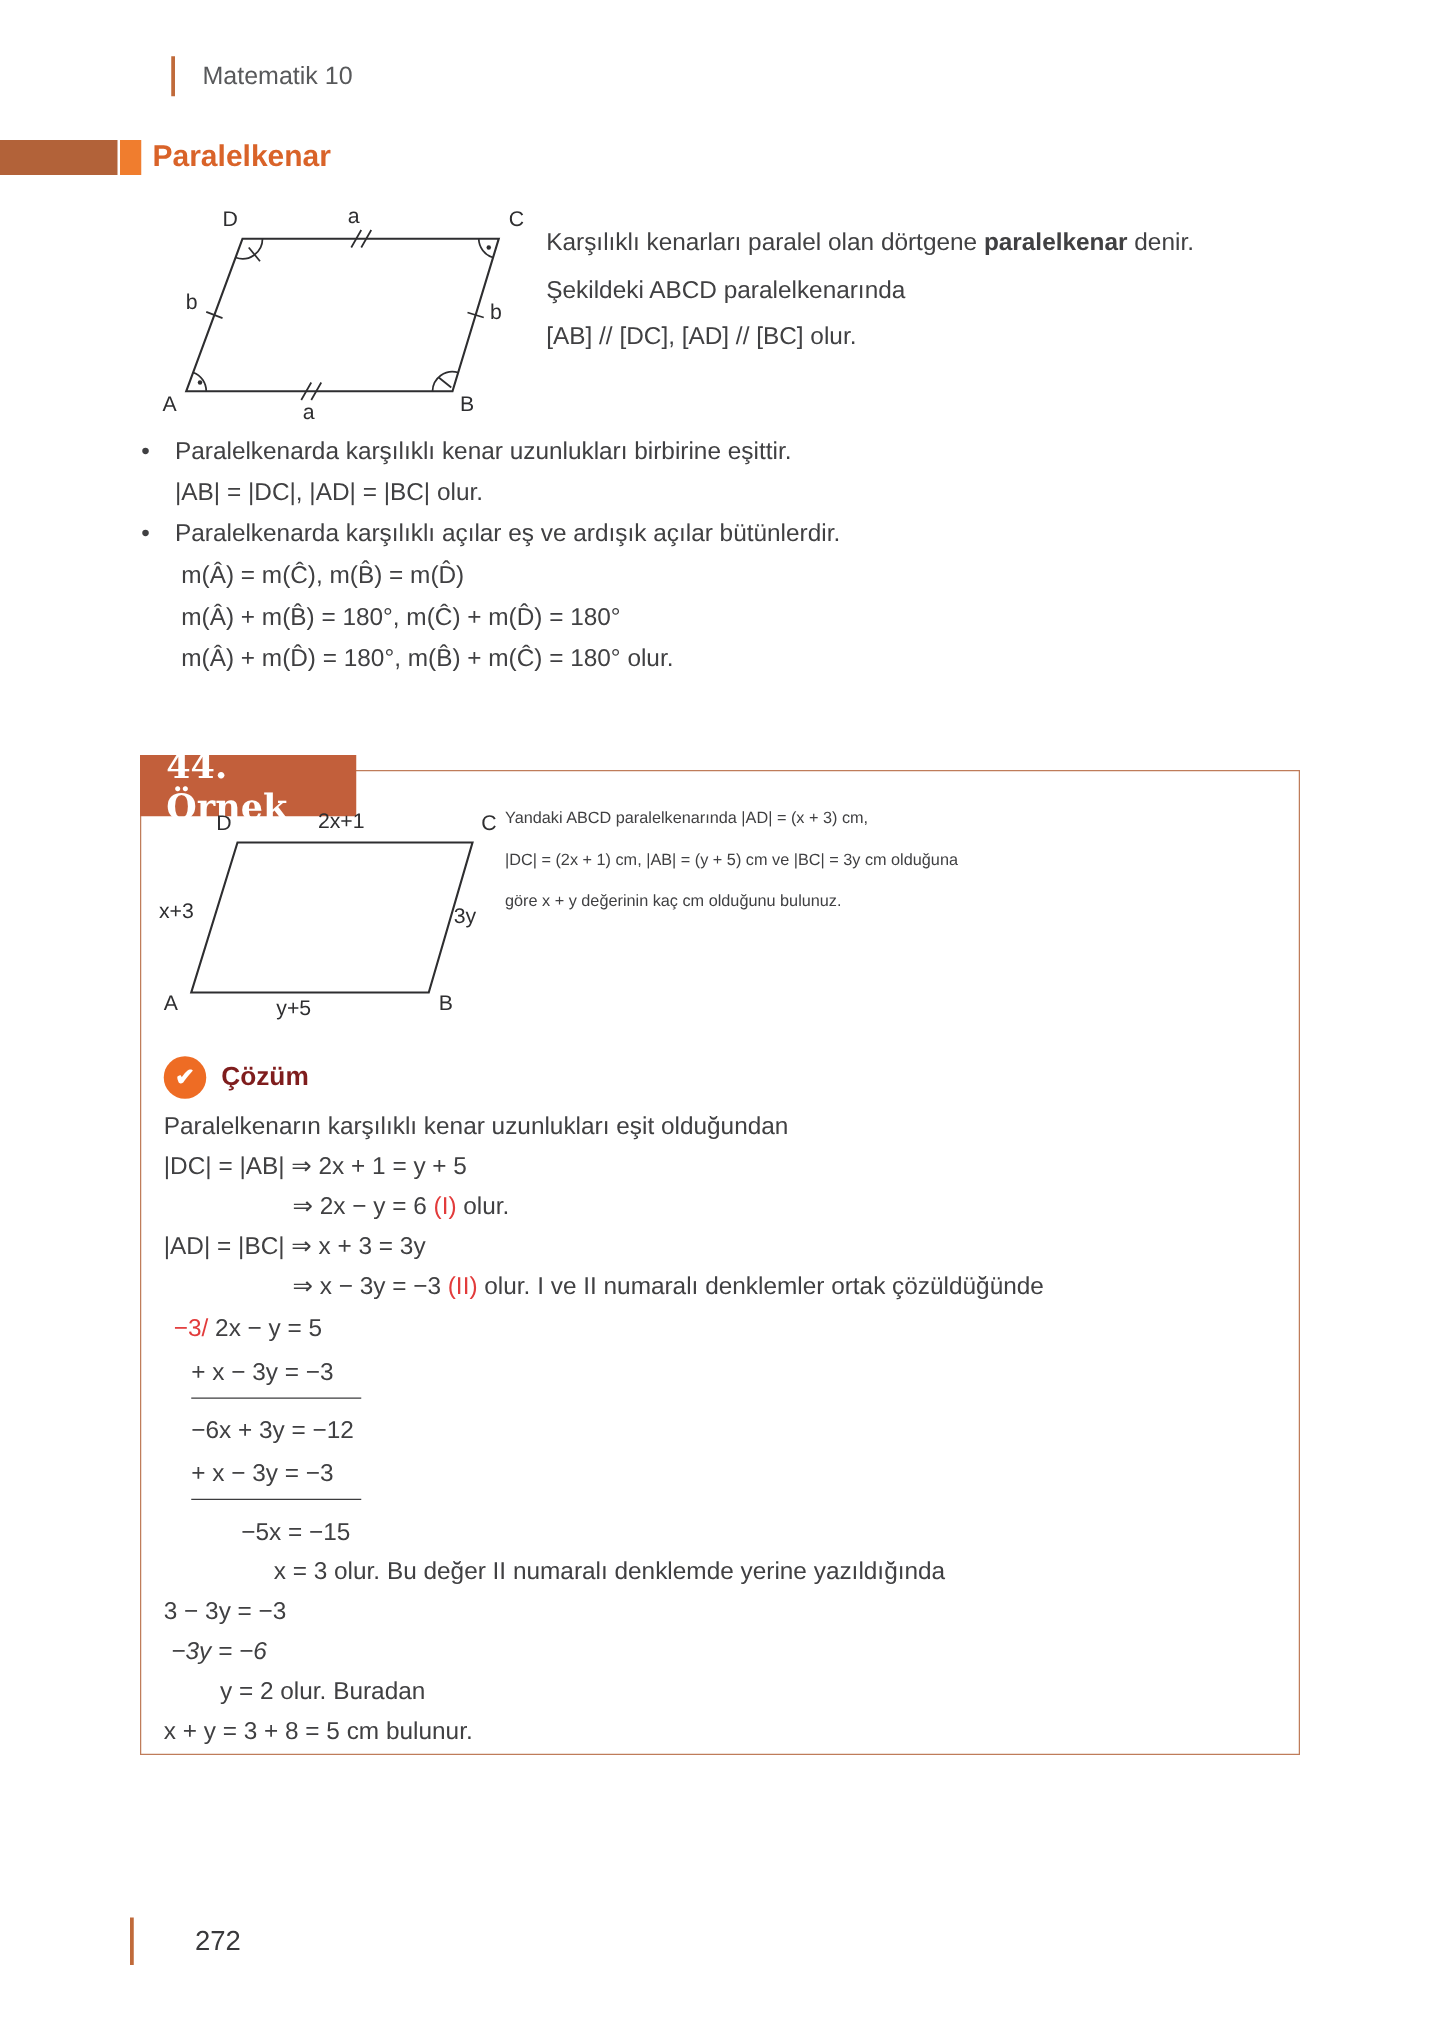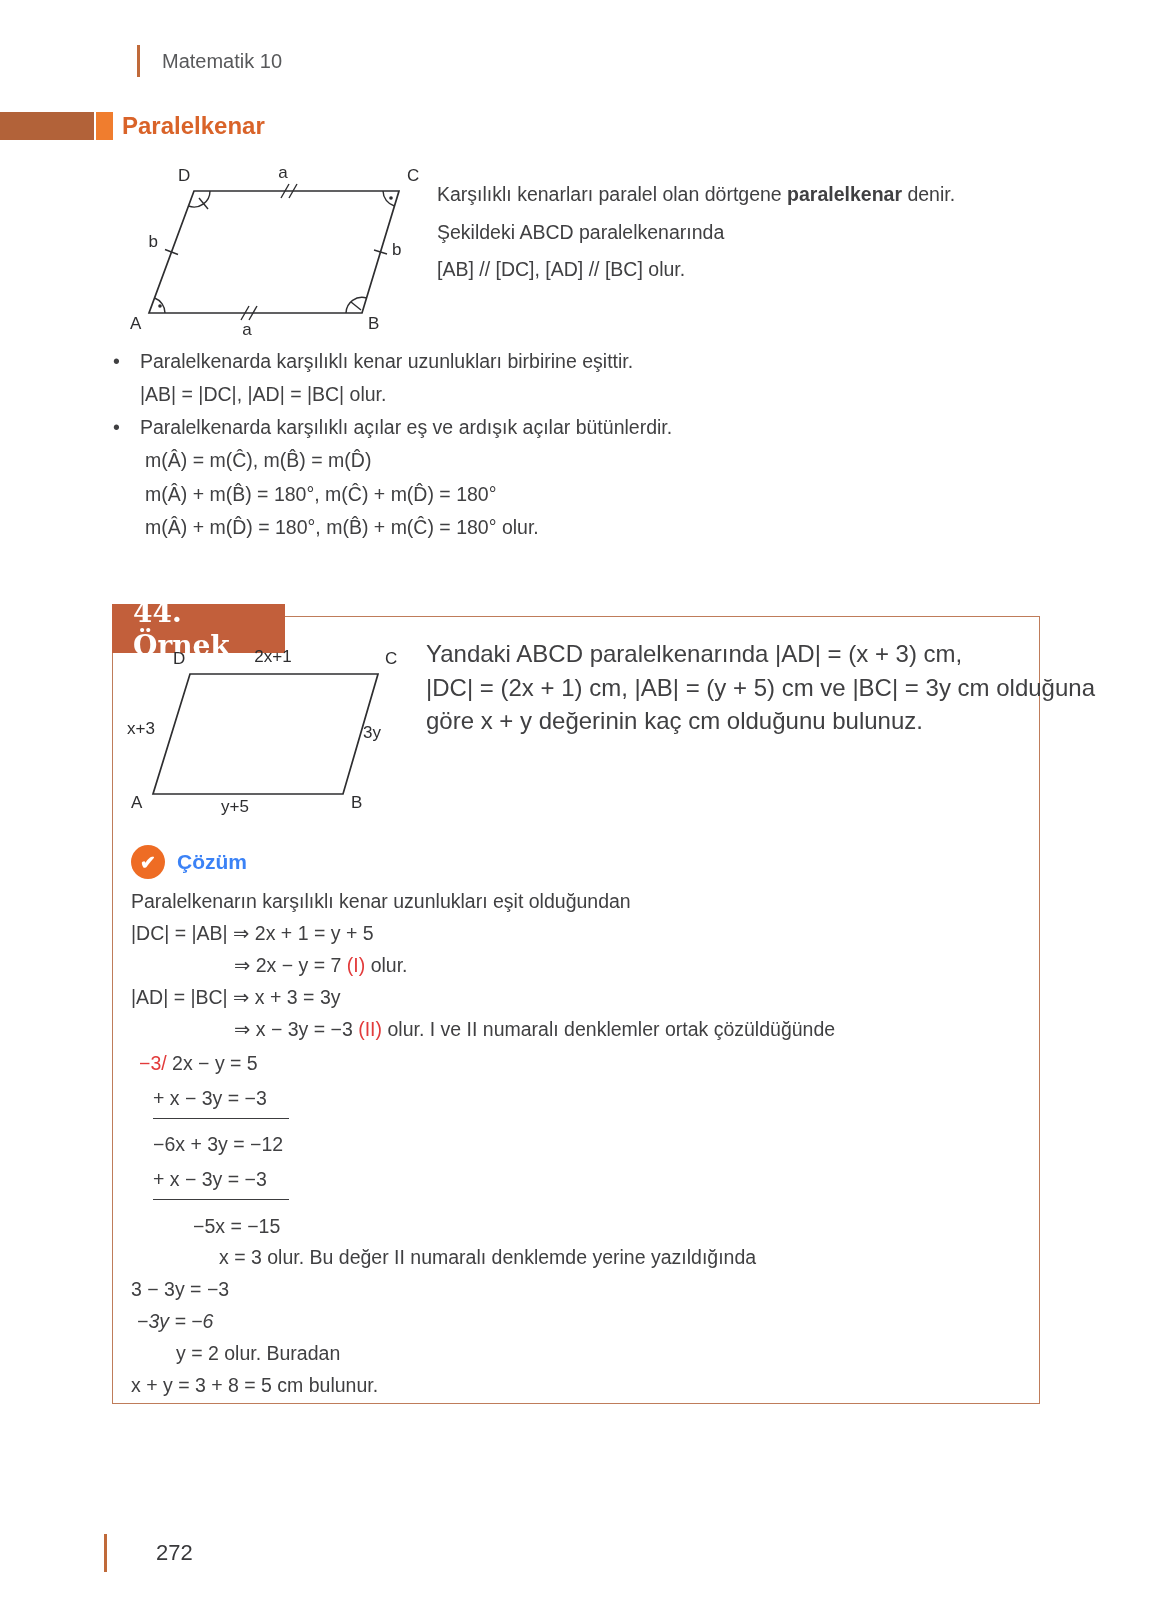--- a/index.html
+++ b/index.html
@@ -36,26 +36,26 @@
   
   .angle-eqs{position:absolute;left:145px;top:444px;font-size:19.5px;line-height:33.5px;white-space:nowrap;}
 
   
   .example-box{position:absolute;left:112px;top:616px;width:926px;height:786px;
                border:1px solid #bf7c5a;background:#fff;}
   .example-label{position:absolute;left:112px;top:604px;width:173px;height:49px;
                  background:#c25f3b;color:#ffffff;display:flex;align-items:center;
                  font-family:"DejaVu Serif",serif;font-weight:bold;font-size:28px;padding-left:21px;box-sizing:border-box;}
 
-  .problem{position:absolute;left:426px;top:637px;width:620px;font-size:24px;line-height:33.5px;white-space:nowrap;}
+  .problem{position:absolute;left:404px;top:637px;width:620px;font-size:13px;line-height:33.5px;white-space:nowrap;}
 
   .cozum-head{position:absolute;left:131px;top:845px;display:flex;align-items:center;}
   .check-circle{width:34px;height:34px;border-radius:50%;background:#ee6c24;color:#fff;
                 display:flex;align-items:center;justify-content:center;font-size:19px;font-weight:bold;}
-  .cozum-title{margin-left:12px;font-size:21px;font-weight:bold;color:#3b82f6;}
+  .cozum-title{margin-left:12px;font-size:21px;font-weight:bold;color:#7f1d1d;}
 
   
   .sol{position:absolute;left:131px;top:888px;width:900px;font-size:19.5px;color:#404042;}
   .sol .line{margin-top:6px;line-height:26px;white-space:nowrap;}
   .sol .s1{margin-top:0;}
   .sol .s3,.sol .s5{margin-left:103px;}
   .sol .s6{margin-left:8px;margin-top:8px;}
   .sol .s7{margin-left:22px;margin-top:9px;}
   .sol .s8{margin-left:22px;margin-top:12px;}
   .sol .s9{margin-left:22px;margin-top:9px;}
@@ -161,21 +161,21 @@
   </div>
 
   <div class="cozum-head">
     <div class="check-circle">✔</div>
     <span class="cozum-title">Çözüm</span>
   </div>
 
   <div class="sol">
     <div class="line s1">Paralelkenarın karşılıklı kenar uzunlukları eşit olduğundan</div>
     <div class="line s2">|DC| = |AB| ⇒ 2x + 1 = y + 5</div>
-    <div class="line s3"><span>⇒ 2x − y = 7 </span><span class="red">(I)</span><span> olur.</span></div>
+    <div class="line s3"><span>⇒ 2x − y = 6 </span><span class="red">(I)</span><span> olur.</span></div>
     <div class="line s4">|AD| = |BC| ⇒ x + 3 = 3y</div>
     <div class="line s5"><span>⇒ x − 3y = −3 </span><span class="red">(II)</span><span> olur. I ve II numaralı denklemler ortak çözüldüğünde</span></div>
     <div class="line s6"><span class="red">−3/</span><span> 2x − y = 5</span></div>
     <div class="line s7"><span class="ul">+ x − 3y = −3</span></div>
     <div class="line s8">−6x + 3y = −12</div>
     <div class="line s9"><span class="ul">+ x − 3y = −3</span></div>
     <div class="line s10">−5x = −15</div>
     <div class="line s11">x = 3 olur. Bu değer II numaralı denklemde yerine yazıldığında</div>
     <div class="line s12">3 − 3y = −3</div>
     <div class="line s13">−3y = −6</div>

